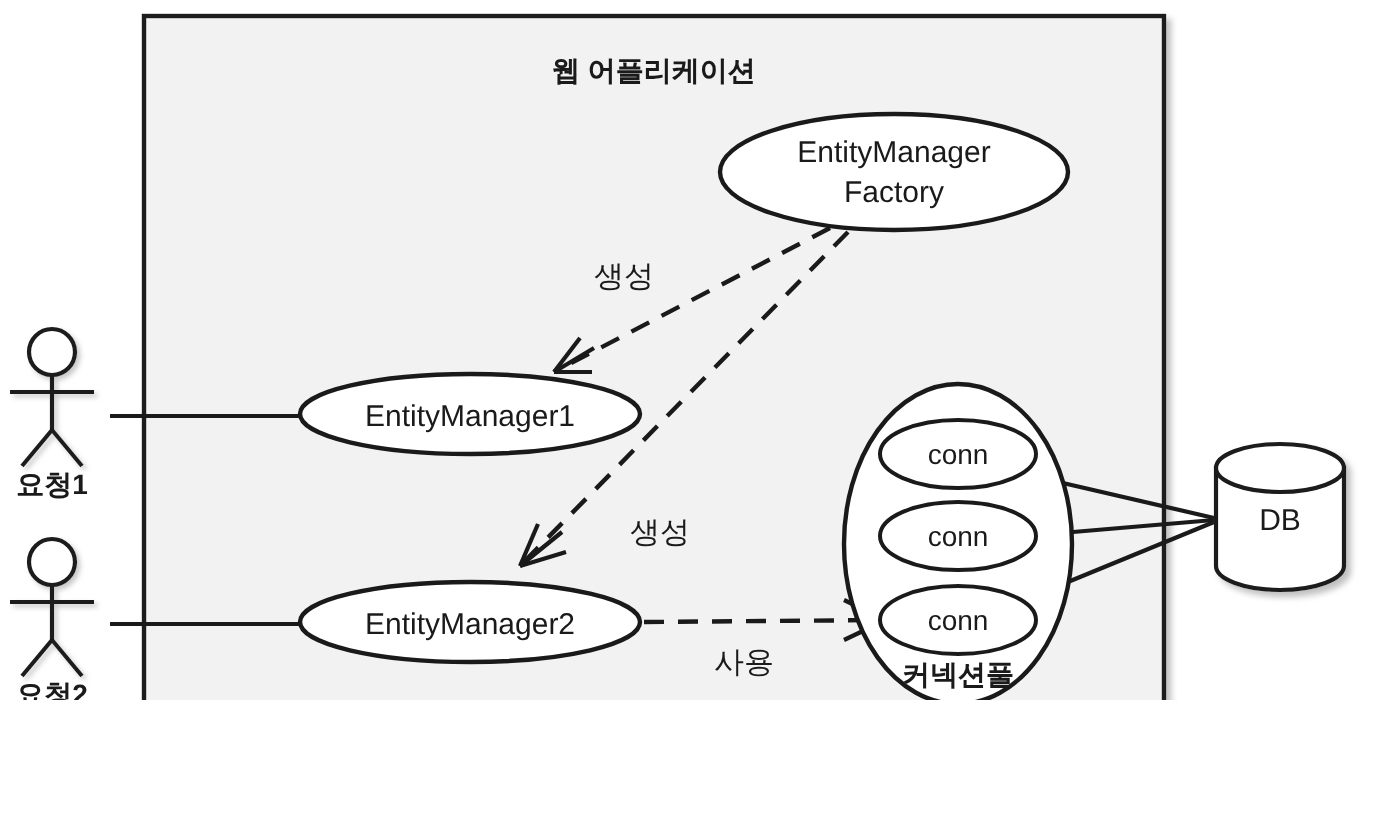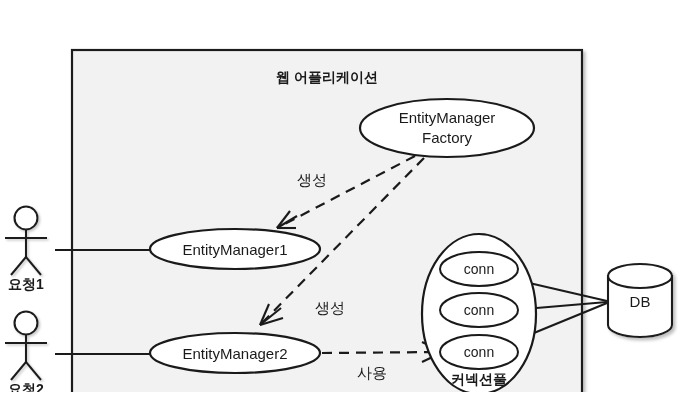--- a/index.html
+++ b/index.html
@@ -7,21 +7,20 @@
     padding: 0;
     background: #ffffff;
   }
   #canvas {
     position: relative;
     width: 693px;
     height: 350px;
     background: #ffffff;
     font-family: "Liberation Sans", sans-serif;
     overflow: hidden;
-    margin-top: 42px;
   }
   #diagram-svg {
     position: absolute;
     left: 0;
     top: 0;
     width: 693px;
     height: 411px;
   }
   .node-label {
     font-family: "Liberation Sans", sans-serif;

